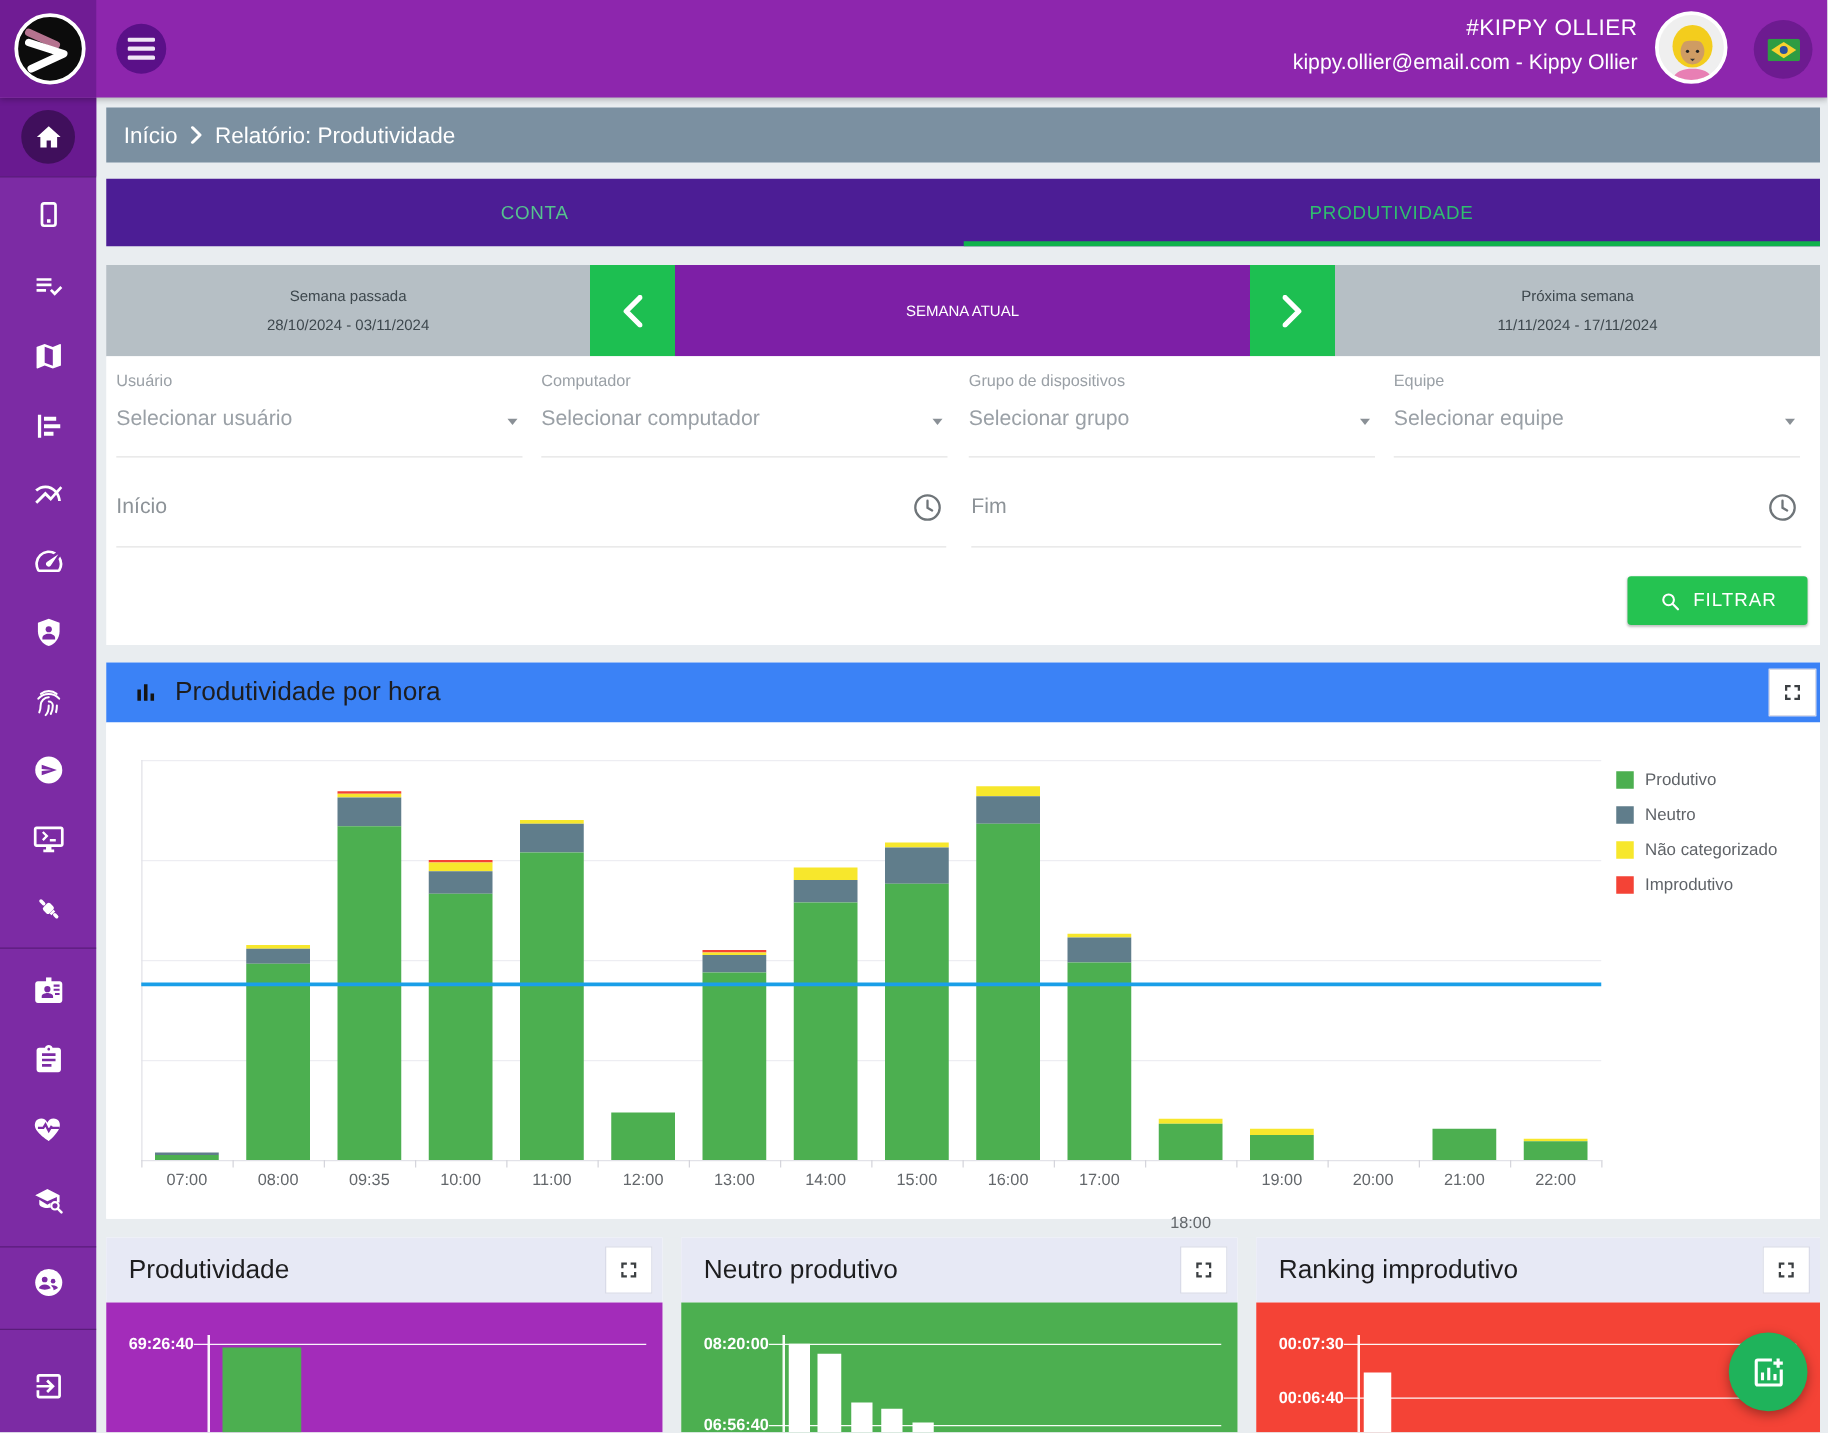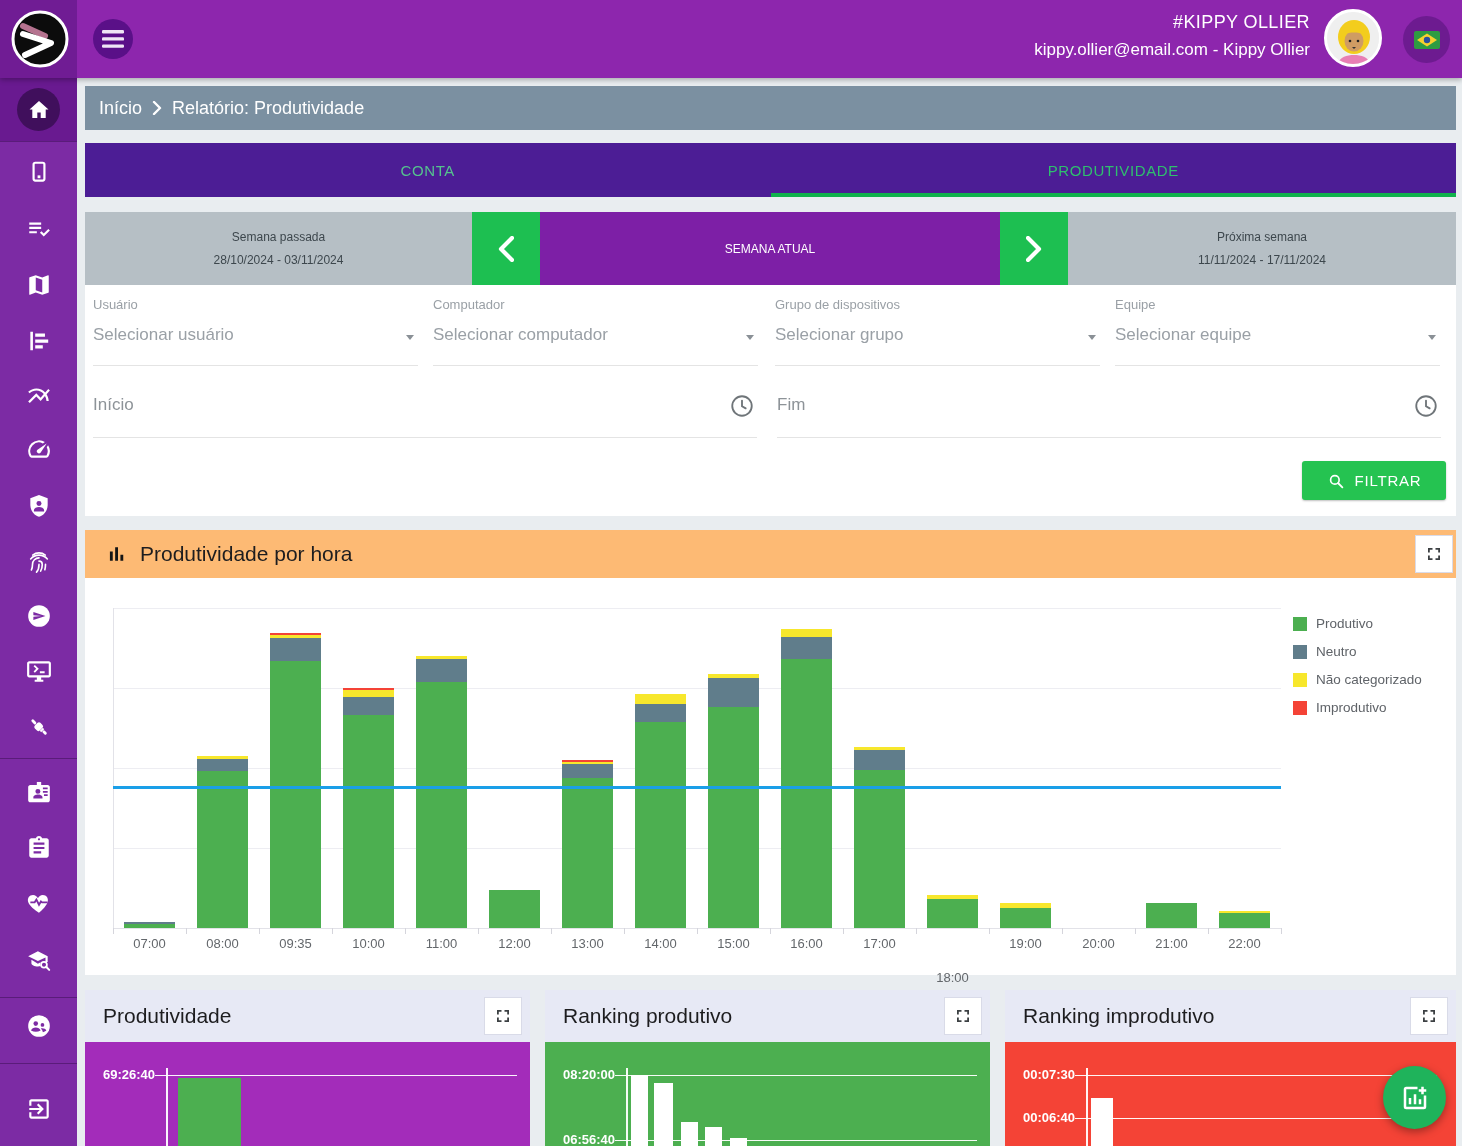--- a/index.html
+++ b/index.html
@@ -52,21 +52,21 @@
   .caret{position:absolute;right:4px;top:38px;width:0;height:0;border-left:4.5px solid transparent;border-right:4.5px solid transparent;border-top:5px solid #8a9096;}
   .dt{position:absolute;top:100px;height:52px;border-bottom:1px solid #e4e4e4;cursor:text;}
   .dt .ph{position:absolute;left:0;top:10px;font-size:17px;color:#8d9398;}
   .dt .clock{position:absolute;right:2px;top:8px;}
   .f-start{left:8px;width:664px;}
   .f-end{left:692px;width:664px;}
   .filtrar{position:absolute;left:1217px;top:176px;width:144px;height:39px;background:#25c351;color:#fff;border:none;border-radius:3px;font-size:15px;letter-spacing:.8px;display:flex;align-items:center;justify-content:center;gap:10px;cursor:pointer;box-shadow:0 1px 2px rgba(0,0,0,.25);}
 
   
   .panel{position:absolute;left:85px;top:530px;width:1371px;height:445px;background:#fff;}
-  .panel-h{position:absolute;left:0;top:0;width:100%;height:48px;background:#fdba74;display:flex;align-items:center;padding-left:22px;box-sizing:border-box;gap:13px;font-size:21px;color:#1d1d1f;}
+  .panel-h{position:absolute;left:0;top:0;width:100%;height:48px;background:#3b82f6;display:flex;align-items:center;padding-left:22px;box-sizing:border-box;gap:13px;font-size:21px;color:#1d1d1f;}
   .expand-btn{position:absolute;right:3px;top:5px;width:38px;height:38px;background:#fff;border:1px solid #d9dbe8;display:flex;align-items:center;justify-content:center;cursor:pointer;padding:0;}
   .panel-b{position:absolute;left:0;top:48px;width:100%;height:397px;background:#fff;}
   .grid{position:absolute;height:1px;background:#ededf2;}
   .axisv{position:absolute;width:1px;background:#e2e2e8;}
   .axish{position:absolute;height:1px;background:#e2e2e8;}
   .tickm{position:absolute;width:1px;height:6px;background:#d5d5dc;}
   .mbar{position:absolute;display:flex;flex-direction:column-reverse;}
   .mbar div{width:100%;}
   .blue-line{position:absolute;height:3px;background:#1a9fe8;}
   .xlab{position:absolute;width:73px;text-align:center;font-size:13px;color:#63676b;}
@@ -502,21 +502,21 @@
         </div>
         <div class="card-b" style="background: rgb(163, 44, 186);">
           <div class="mg-vline" style="left: 81px; top: 26px; height: 200px;"></div>
           <div class="mg-line" style="left: 70px; top: 33px; width: 362px;"></div>
           <div class="mg-label" style="left: 0px; top: 25px;">69:26:40</div>
           <div class="mg-bar" style="left: 93px; top: 36px; width: 63px; height: 124px; background: rgb(76, 175, 80);"></div>
         </div>
       </section>
       <section class="card" style="left: 545px; width: 445px;">
         <div class="card-h">
-          <span>Ranking produtivo</span>
+          <span>Neutro produtivo</span>
           <button class="expand-btn">
             <svg width="18" height="18" viewBox="0 0 24 24">
               <path d="M4 4h6v2.4H6.4V10H4V4zm10 0h6v6h-2.4V6.4H14V4zM4 14h2.4v3.6H10V20H4v-6zm13.6 0H20v6h-6v-2.4h3.6V14z" fill="#3c4043"></path>
             </svg>
           </button>
         </div>
         <div class="card-b" style="background: rgb(76, 175, 80);">
           <div class="mg-vline" style="left: 81px; top: 26px; height: 200px;"></div>
           <div class="mg-line" style="left: 70px; top: 33px; width: 362px;"></div>
           <div class="mg-label" style="left: 0px; top: 25px;">08:20:00</div>

